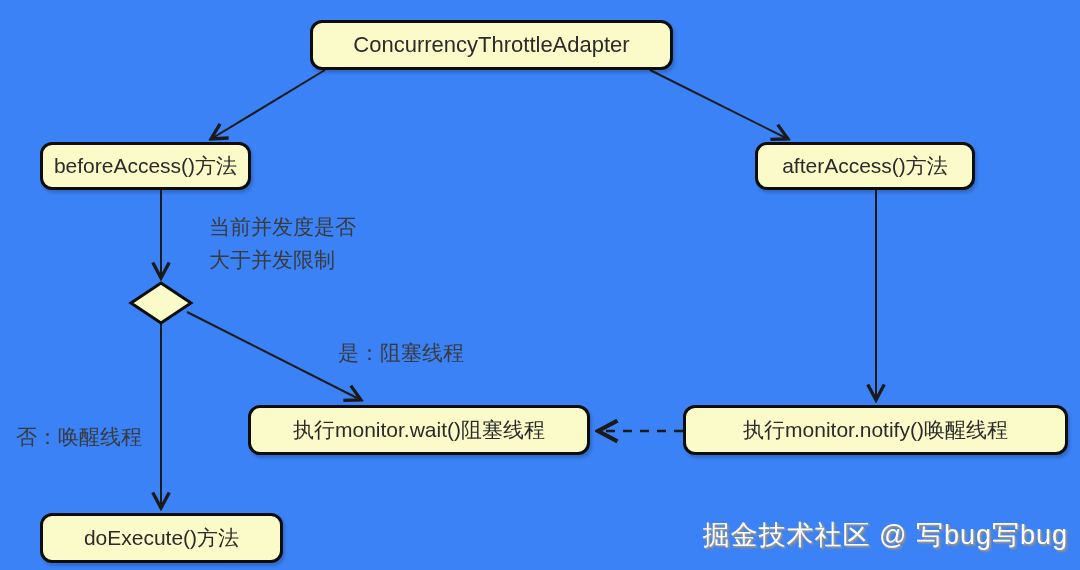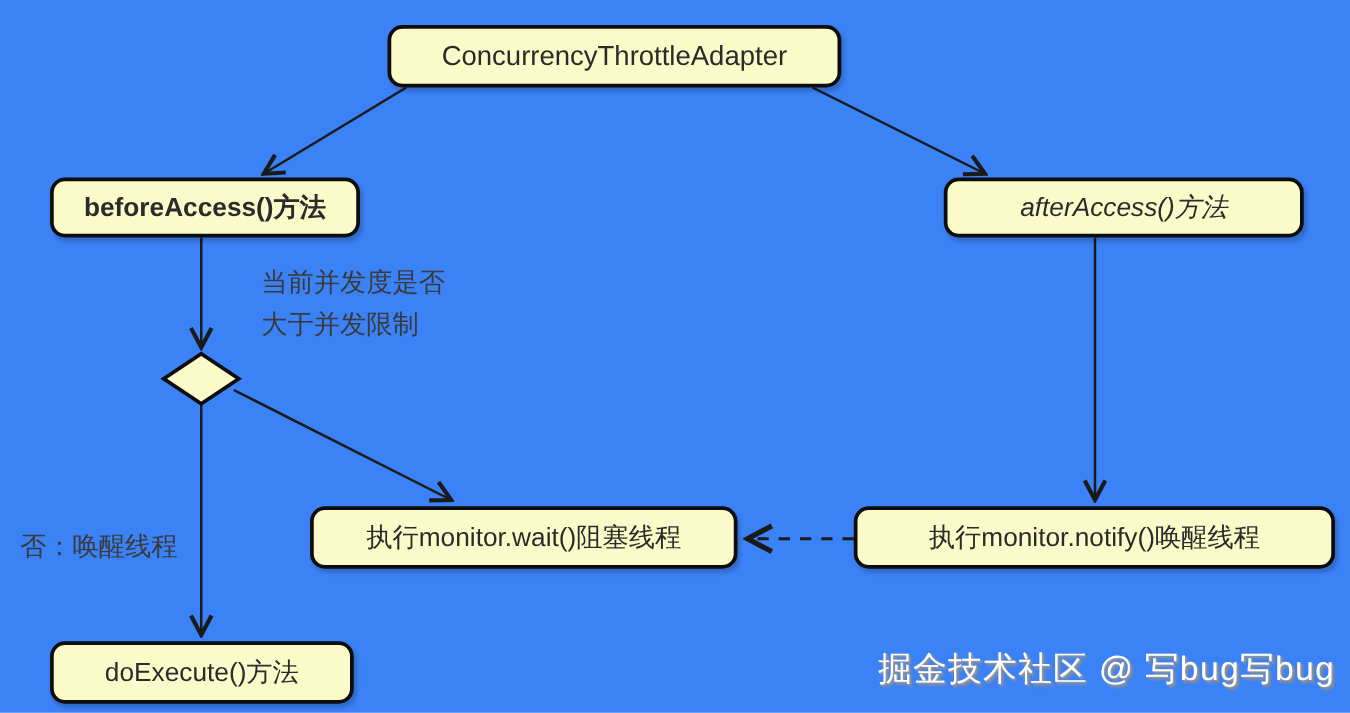--- a/index.html
+++ b/index.html
@@ -73,43 +73,44 @@
     <line x1="876" y1="190" x2="876" y2="400" stroke="#1a1a1a" stroke-width="2" marker-end="url(#arrowV)"></line>
     <line x1="683" y1="431" x2="598" y2="431" stroke="#1a1a1a" stroke-width="2.5" stroke-dasharray="9 8" marker-end="url(#arrowV)"></line>
 
     <polygon points="161,283 191,303 161,323 131,303" fill="#FBFBC9" stroke="#0d0d0d" stroke-width="3"></polygon>
   </svg>
 
   <div class="node" style="left:310px; top:20px; width:363px; height:50px; font-size:22px;">
     <span>ConcurrencyThrottleAdapter</span>
   </div>
 
-  <div class="node" style="left:40px; top:142px; width:248px; height:48px;font-weight:bold;">
+  <div class="node" style="left:40px; top:142px; width:211px; height:48px;">
     <span>beforeAccess()方法</span>
   </div>
 
-  <div class="node" style="left:755px; top:142px; width:288px; height:48px;font-style:italic;">
+  <div class="node" style="left:755px; top:142px; width:220px; height:48px;">
     <span>afterAccess()方法</span>
   </div>
 
   <div class="node" style="left:248px; top:405px; width:342px; height:50px;text-align:center;">
     <span>执行monitor.wait()阻塞线程</span>
   </div>
 
   <div class="node" style="left:683px; top:405px; width:385px; height:50px;">
     <span>执行monitor.notify()唤醒线程</span>
   </div>
 
   <div class="node" style="left:40px; top:513px; width:243px; height:50px;">
     <span>doExecute()方法</span>
   </div>
 
   <div class="edge-label cond-label" style="left:193px; top:210px;">
     <div>当前并发度是否</div>
     <div>大于并发限制</div>
   </div>
 
+  <div class="edge-label" style="left:338px; top:339px;">是：阻塞线程</div>
 
   <div class="edge-label" style="left:16px; top:423px;">否：唤醒线程</div>
 
   <div class="watermark">掘金技术社区 @ 写bug写bug</div>
 
 </div>
 
 </body></html>

